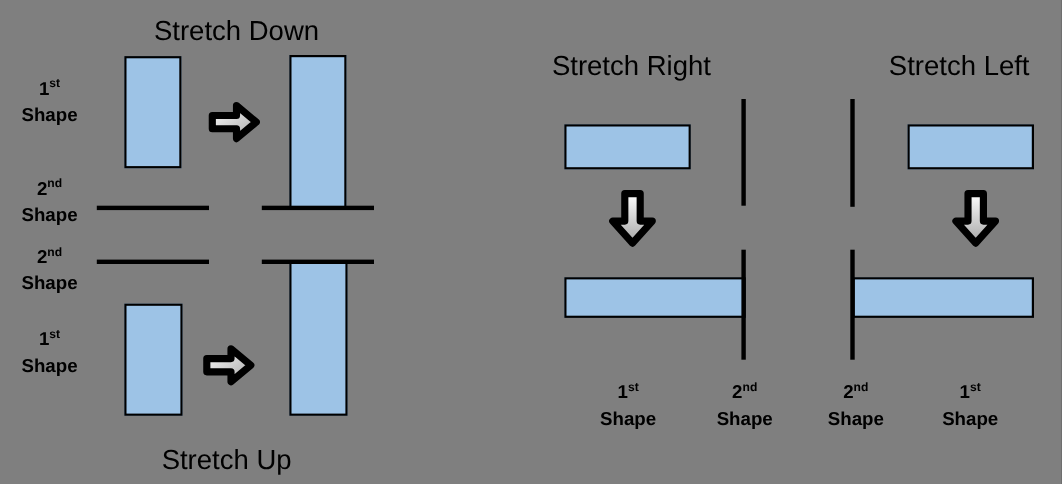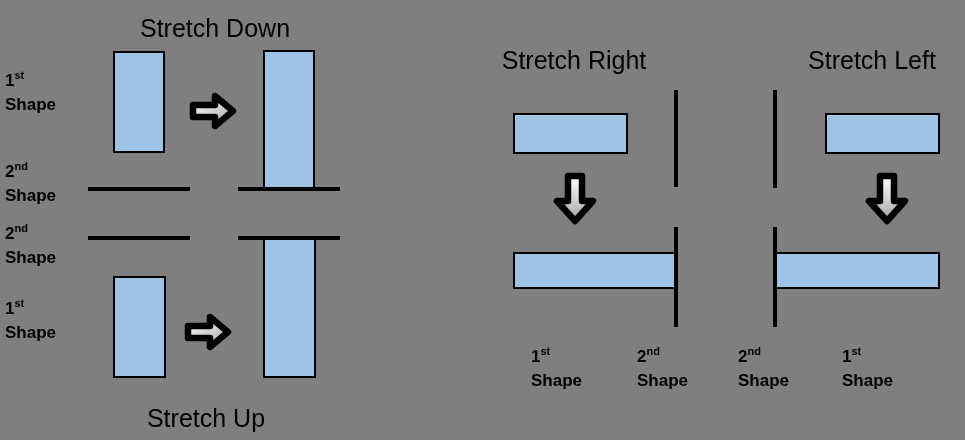--- a/index.html
+++ b/index.html
@@ -24,20 +24,21 @@
     color:var(--text);
     text-align:center;
     white-space:nowrap;
   }
   .shape-label{
     position:absolute;
     font-size:17px;
     font-weight:bold;
     line-height:24px;
     color:var(--text);
+    text-align:center;
     white-space:nowrap;
   }
   .shape-label sup{
     font-size:11px;
     line-height:0;
   }
   .shape-rect{
     position:absolute;
     box-sizing:border-box;
     background:var(--shape-fill);

